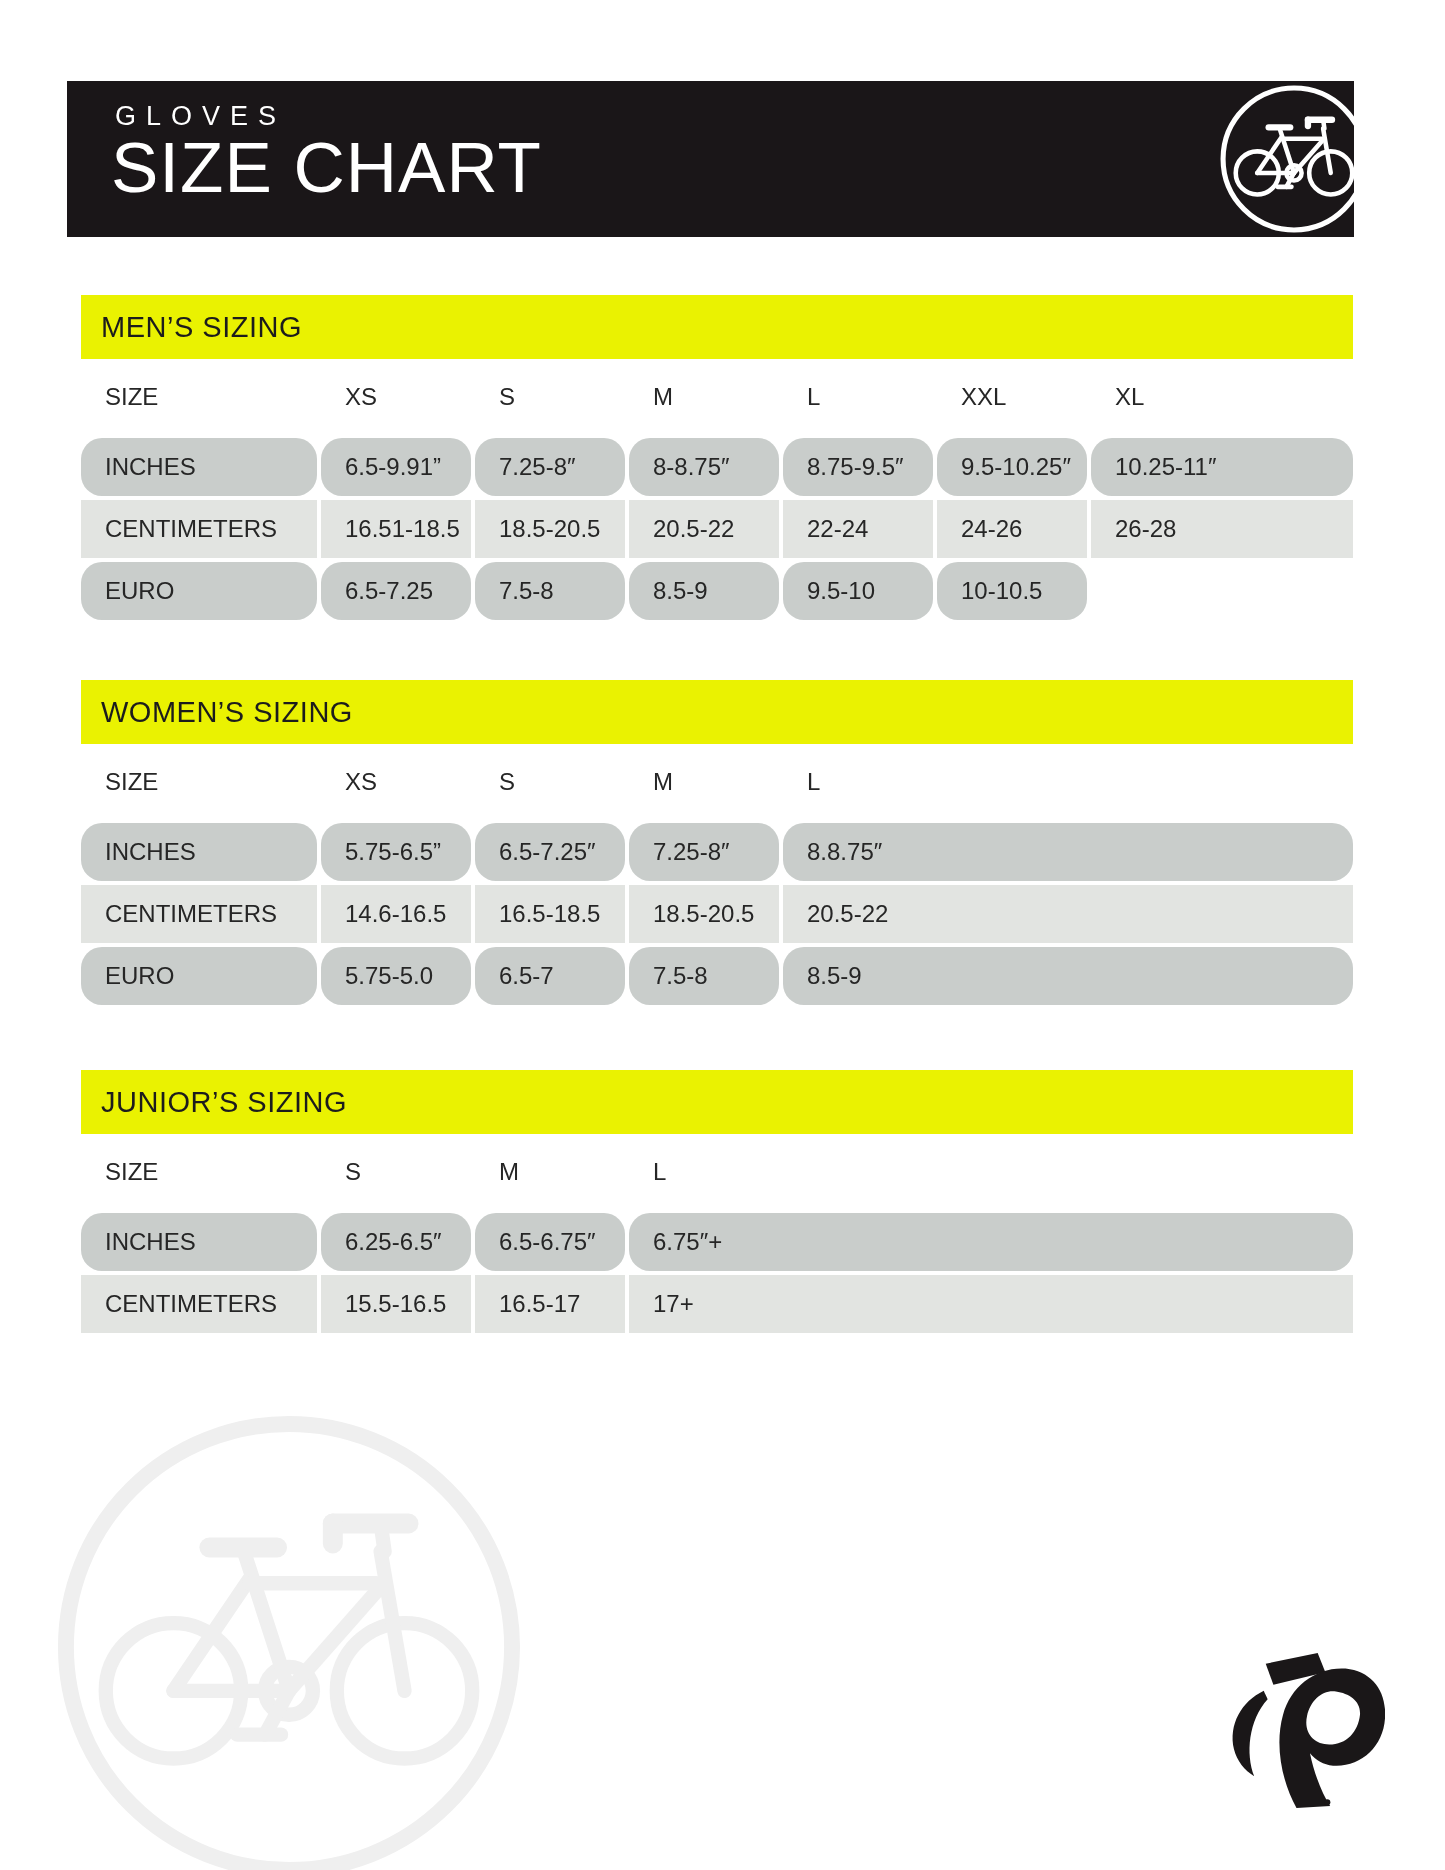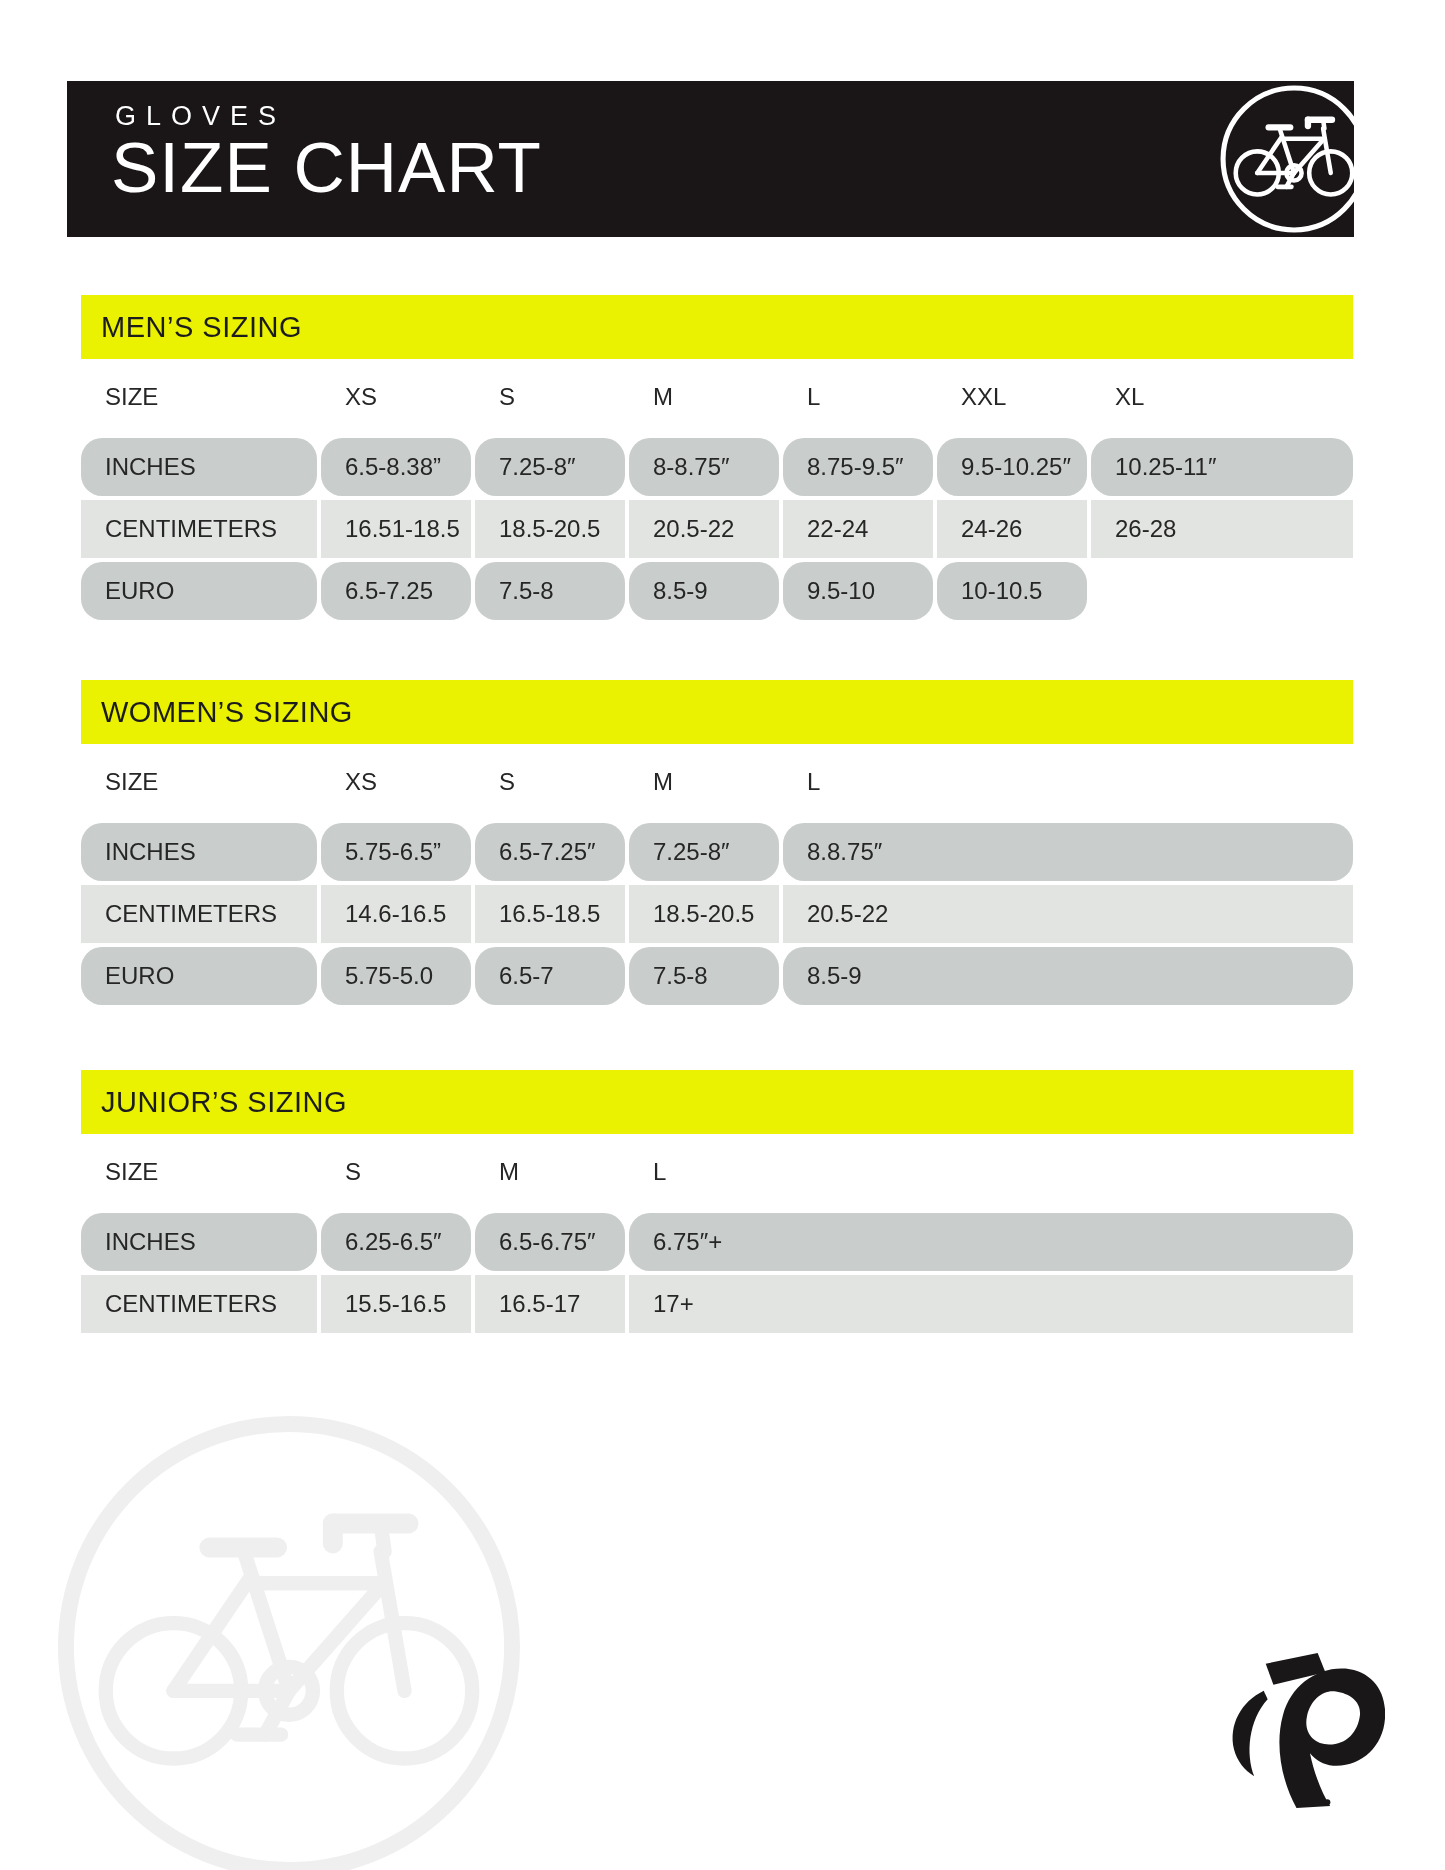--- a/index.html
+++ b/index.html
@@ -70,21 +70,21 @@
         <div class="bar">MEN’S SIZING</div>
         <div class="grid" style="grid-template-columns: 236px repeat(5, 150px) 1fr; grid-template-rows: 75px repeat(3, 58px);">
           <div class="hcell">SIZE</div>
           <div class="hcell">XS</div>
           <div class="hcell">S</div>
           <div class="hcell">M</div>
           <div class="hcell">L</div>
           <div class="hcell">XXL</div>
           <div class="hcell">XL</div>
           <div class="cell dark">INCHES</div>
-          <div class="cell dark">6.5-8.38”</div>
+          <div class="cell dark">6.5-9.91”</div>
           <div class="cell dark">7.25-8″</div>
           <div class="cell dark">8-8.75″</div>
           <div class="cell dark">8.75-9.5″</div>
           <div class="cell dark">9.5-10.25″</div>
           <div class="cell dark">10.25-11″</div>
           <div class="cell light">CENTIMETERS</div>
           <div class="cell light">16.51-18.5</div>
           <div class="cell light">18.5-20.5</div>
           <div class="cell light">20.5-22</div>
           <div class="cell light">22-24</div>

